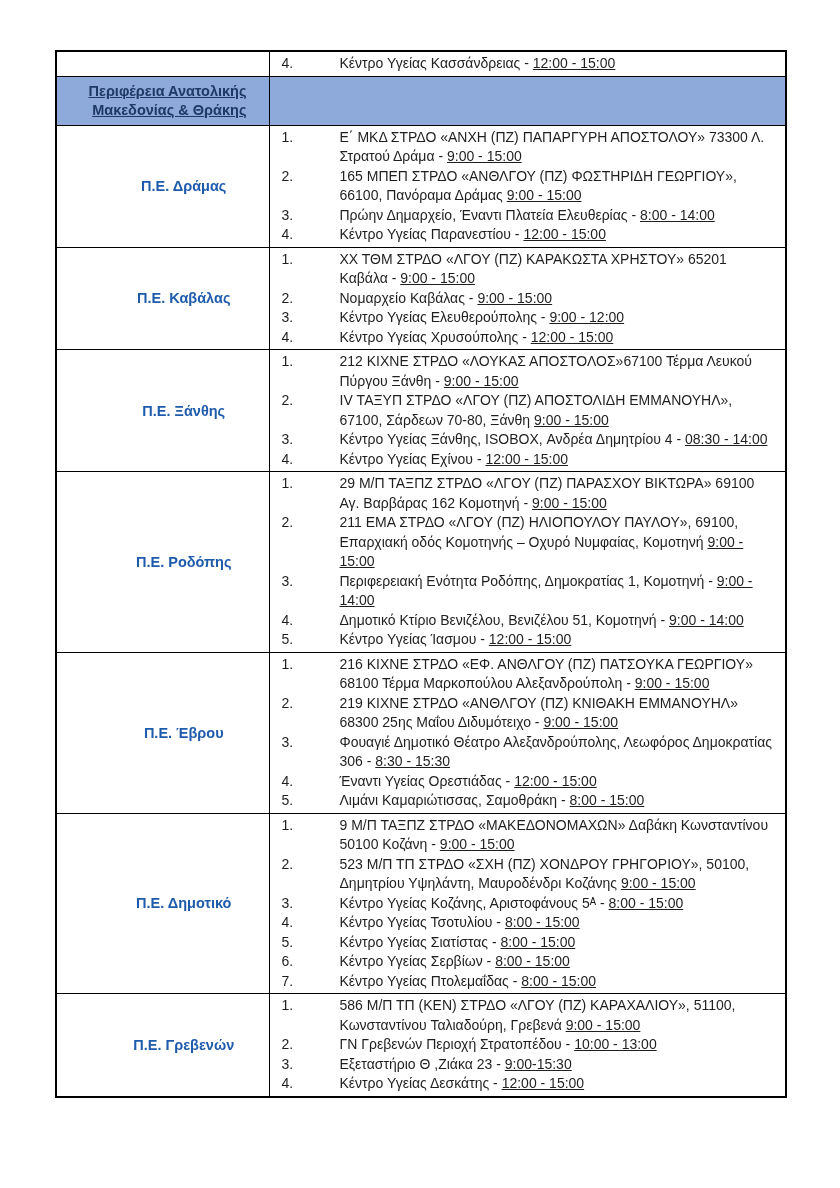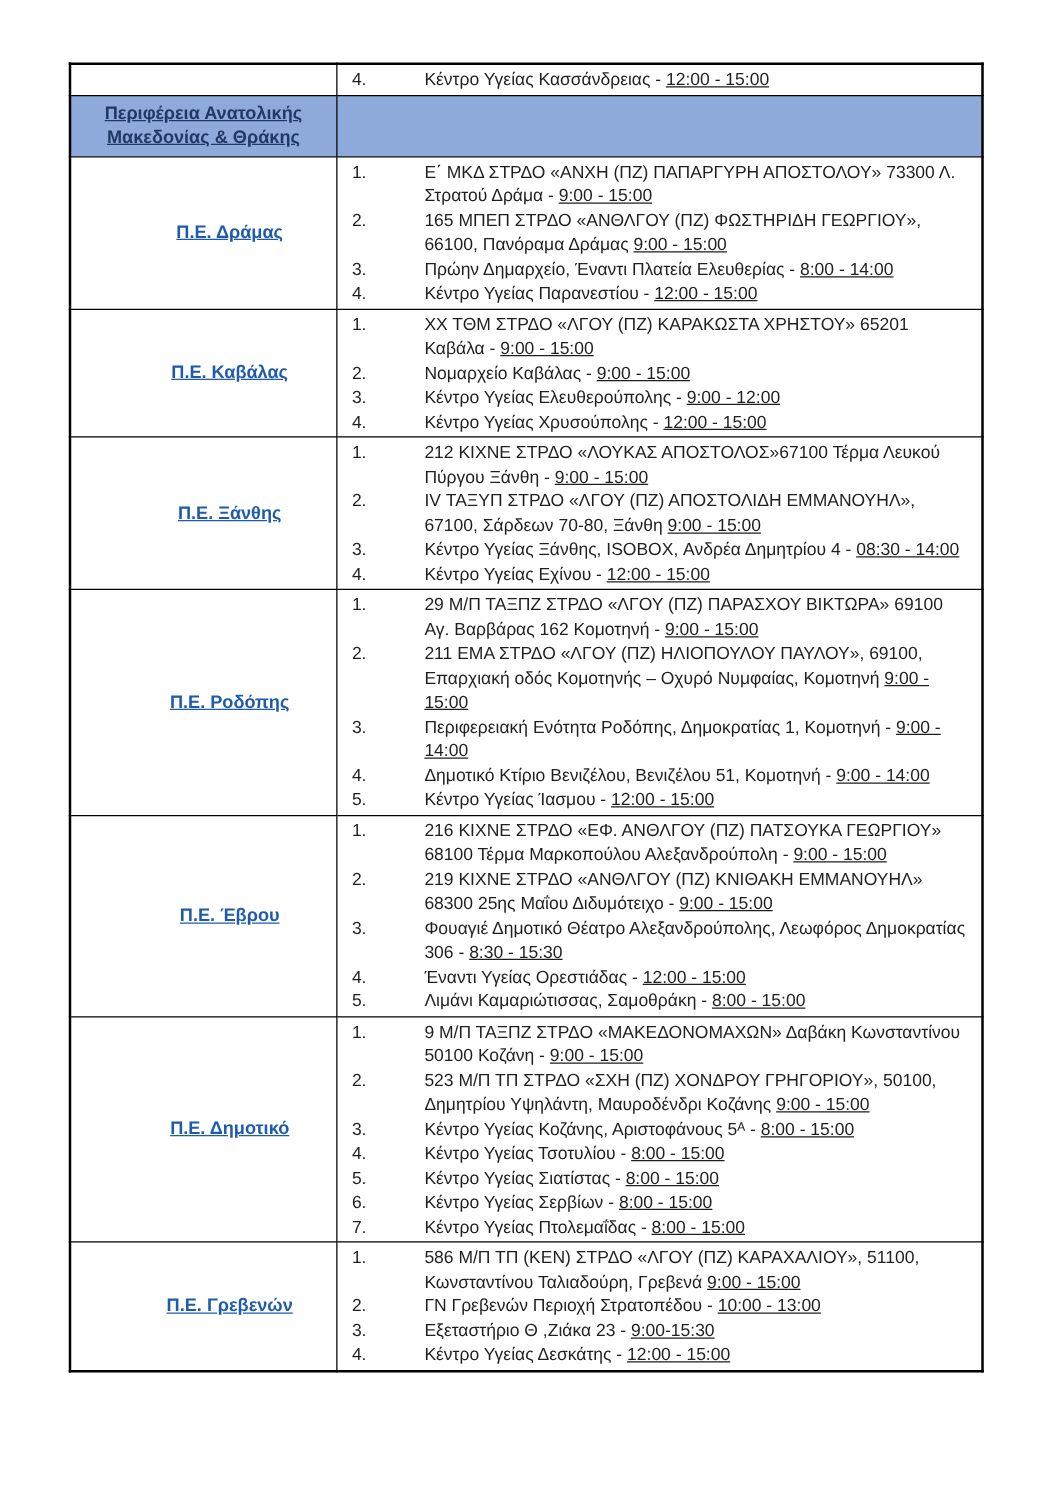--- a/index.html
+++ b/index.html
@@ -4,22 +4,22 @@
 <style>
   html,body{margin:0;padding:0;background:#ffffff;}
   .page{position:relative;width:840px;height:1188px;background:#ffffff;overflow:hidden;
         font-family:"Liberation Sans",sans-serif;}
   .doc-table{position:absolute;left:55px;top:50px;width:730px;border-collapse:collapse;
              table-layout:fixed;border:2px solid #000;}
   .doc-table td{border:1px solid #000;vertical-align:middle;}
   col.col-region{width:213px;}
   col.col-entries{width:517px;}
   .region-cell{text-align:center;padding:2px 6px;}
-  .region-label{font-weight:bold;text-decoration:underline;font-size:14.5px;color:var(--region-label,#1F5BAC);margin-left:42px;}
-  .header-cell{background:var(--header-bg,#8EAADB);}
+  .region-label{font-weight:bold;font-size:14.5px;color:var(--region-label,#1F5BAC);margin-left:42px;}
+  .header-cell{background:var(--header-bg,#8EAADB);text-align:right;}
   .header-label{font-weight:bold;text-decoration:underline;font-size:14.5px;line-height:19px;
                 color:var(--header-text,#1F3864);display:inline-block;padding:3px 16px;}
   .entries-cell{padding:2px 8px 2px 12px;}
   .item{display:flex;align-items:flex-start;font-size:14px;line-height:19.5px;color:#1f1f1f;}
   .num{flex:0 0 28px;}
   .body{flex:1;padding-right:2px;margin-left:30px;}
   .time{text-decoration:underline;}
 </style>
 </head>
 <body>

